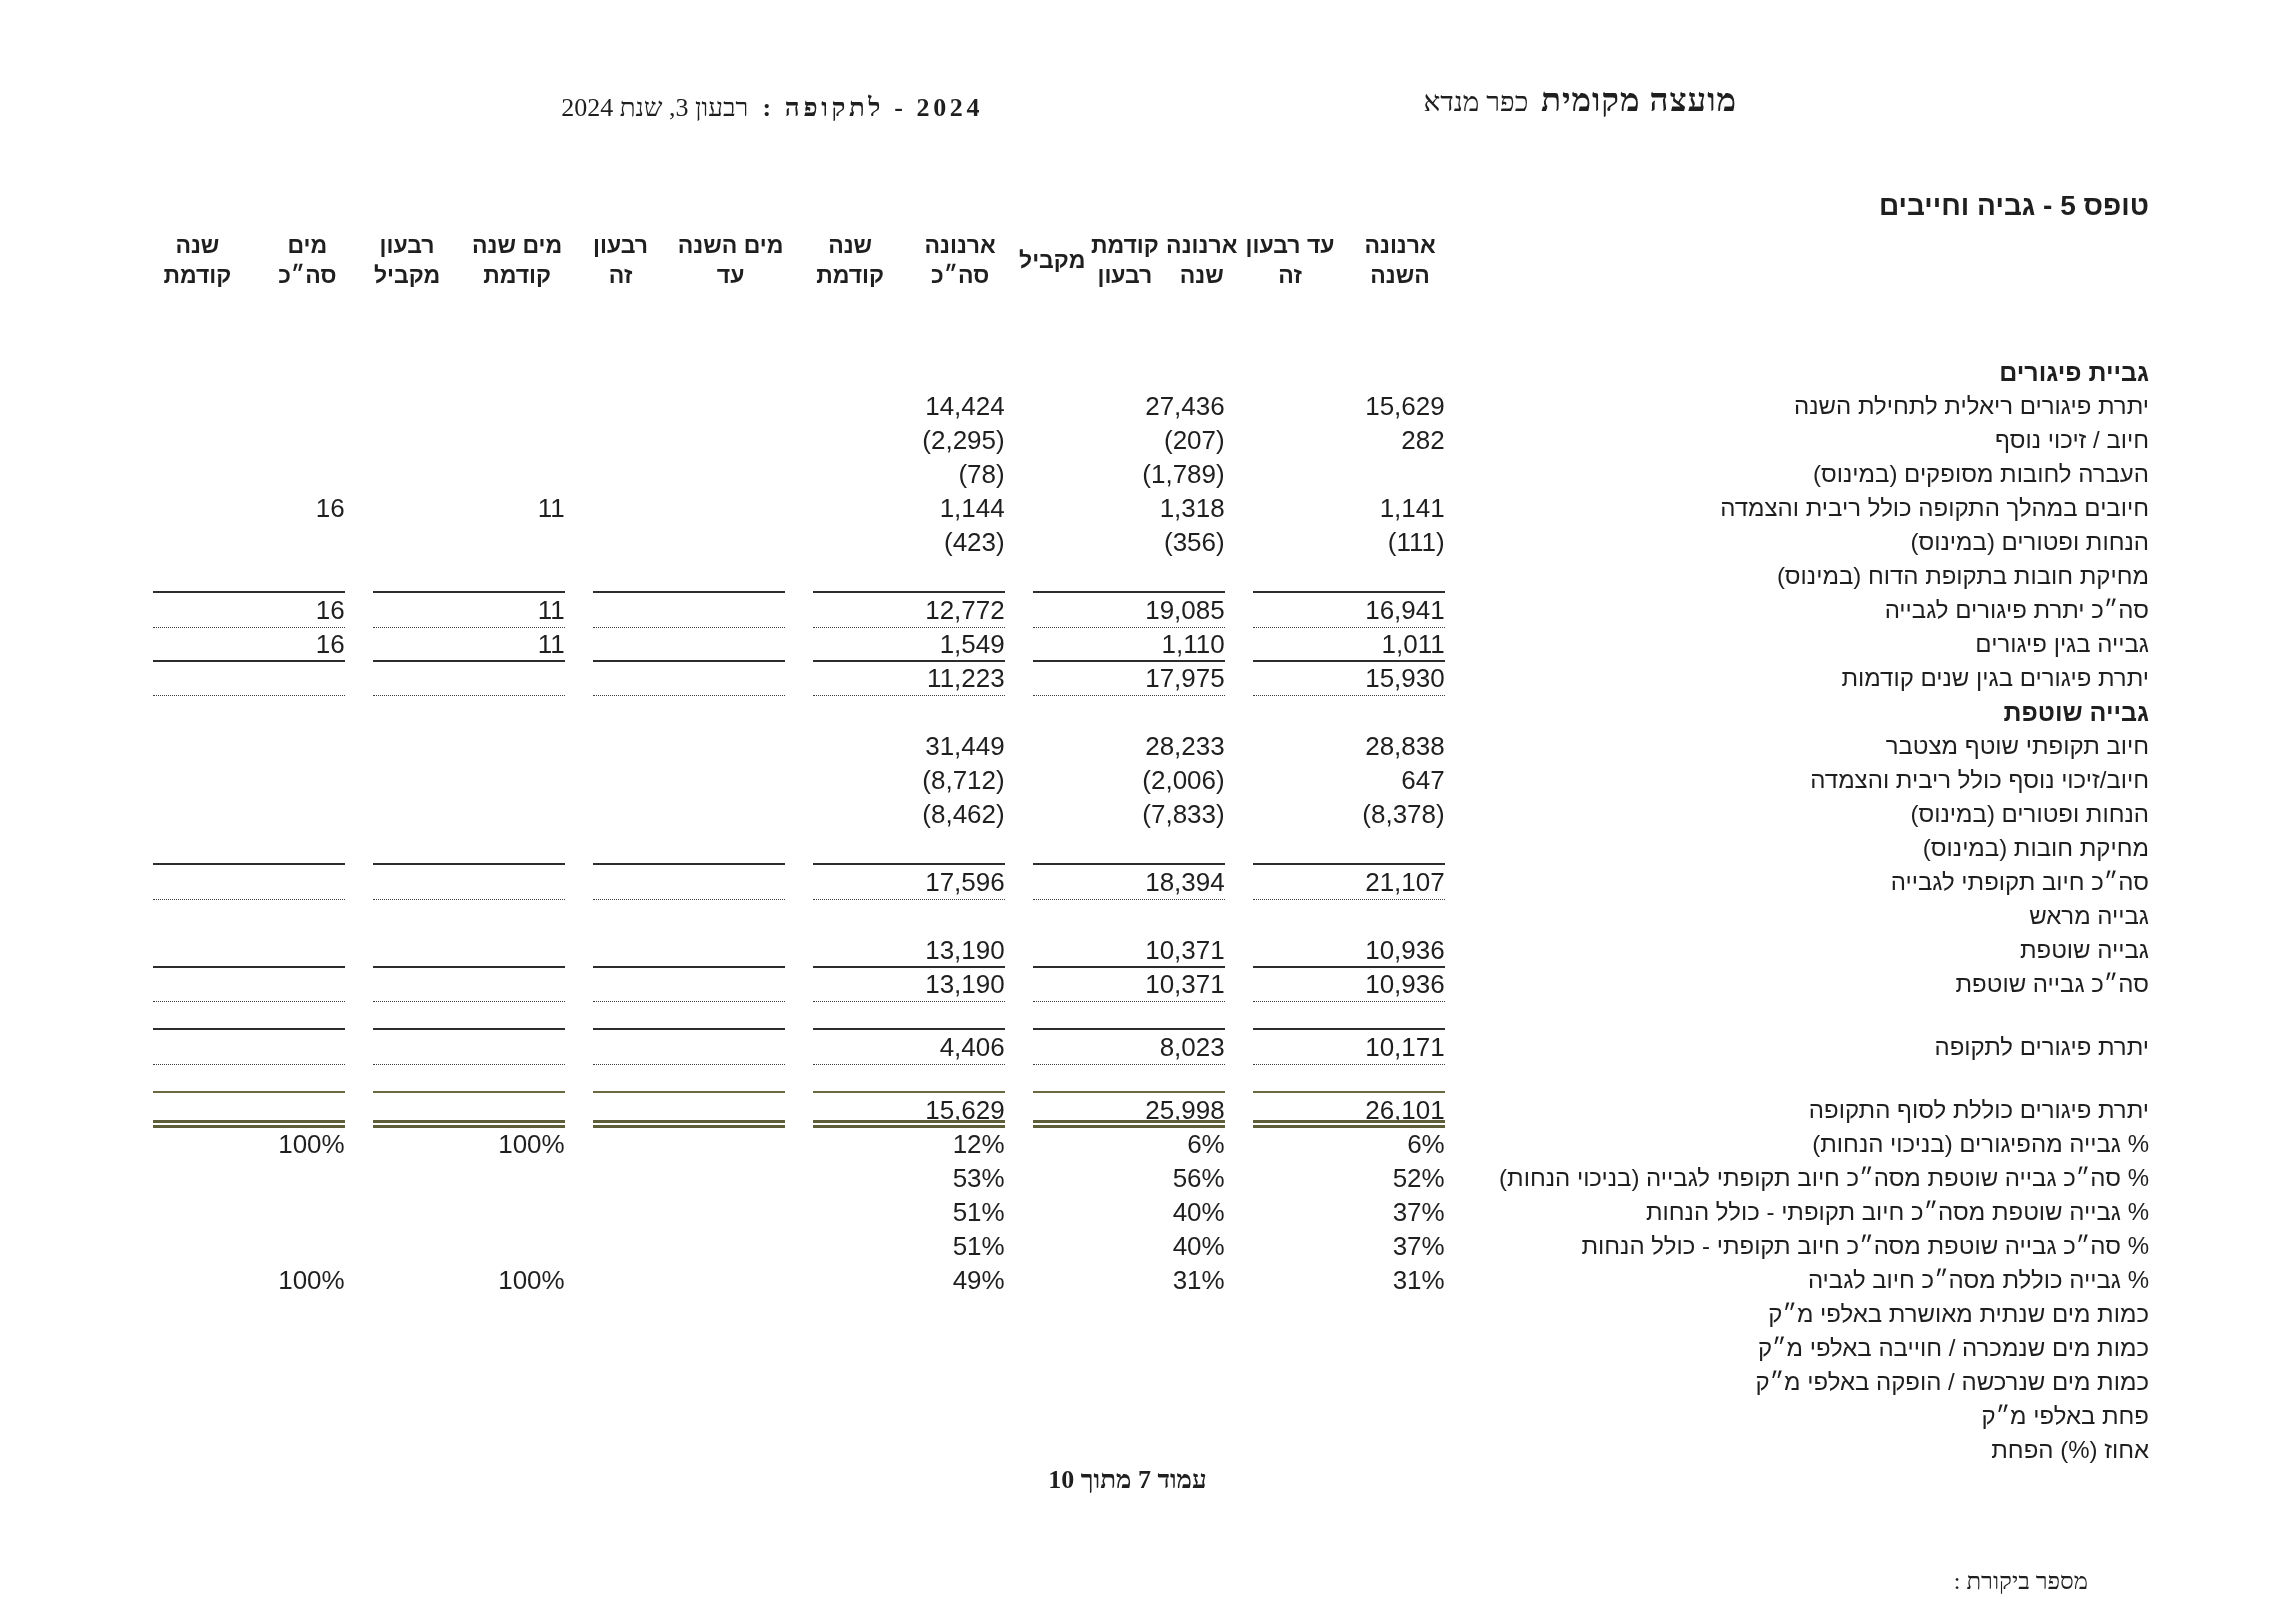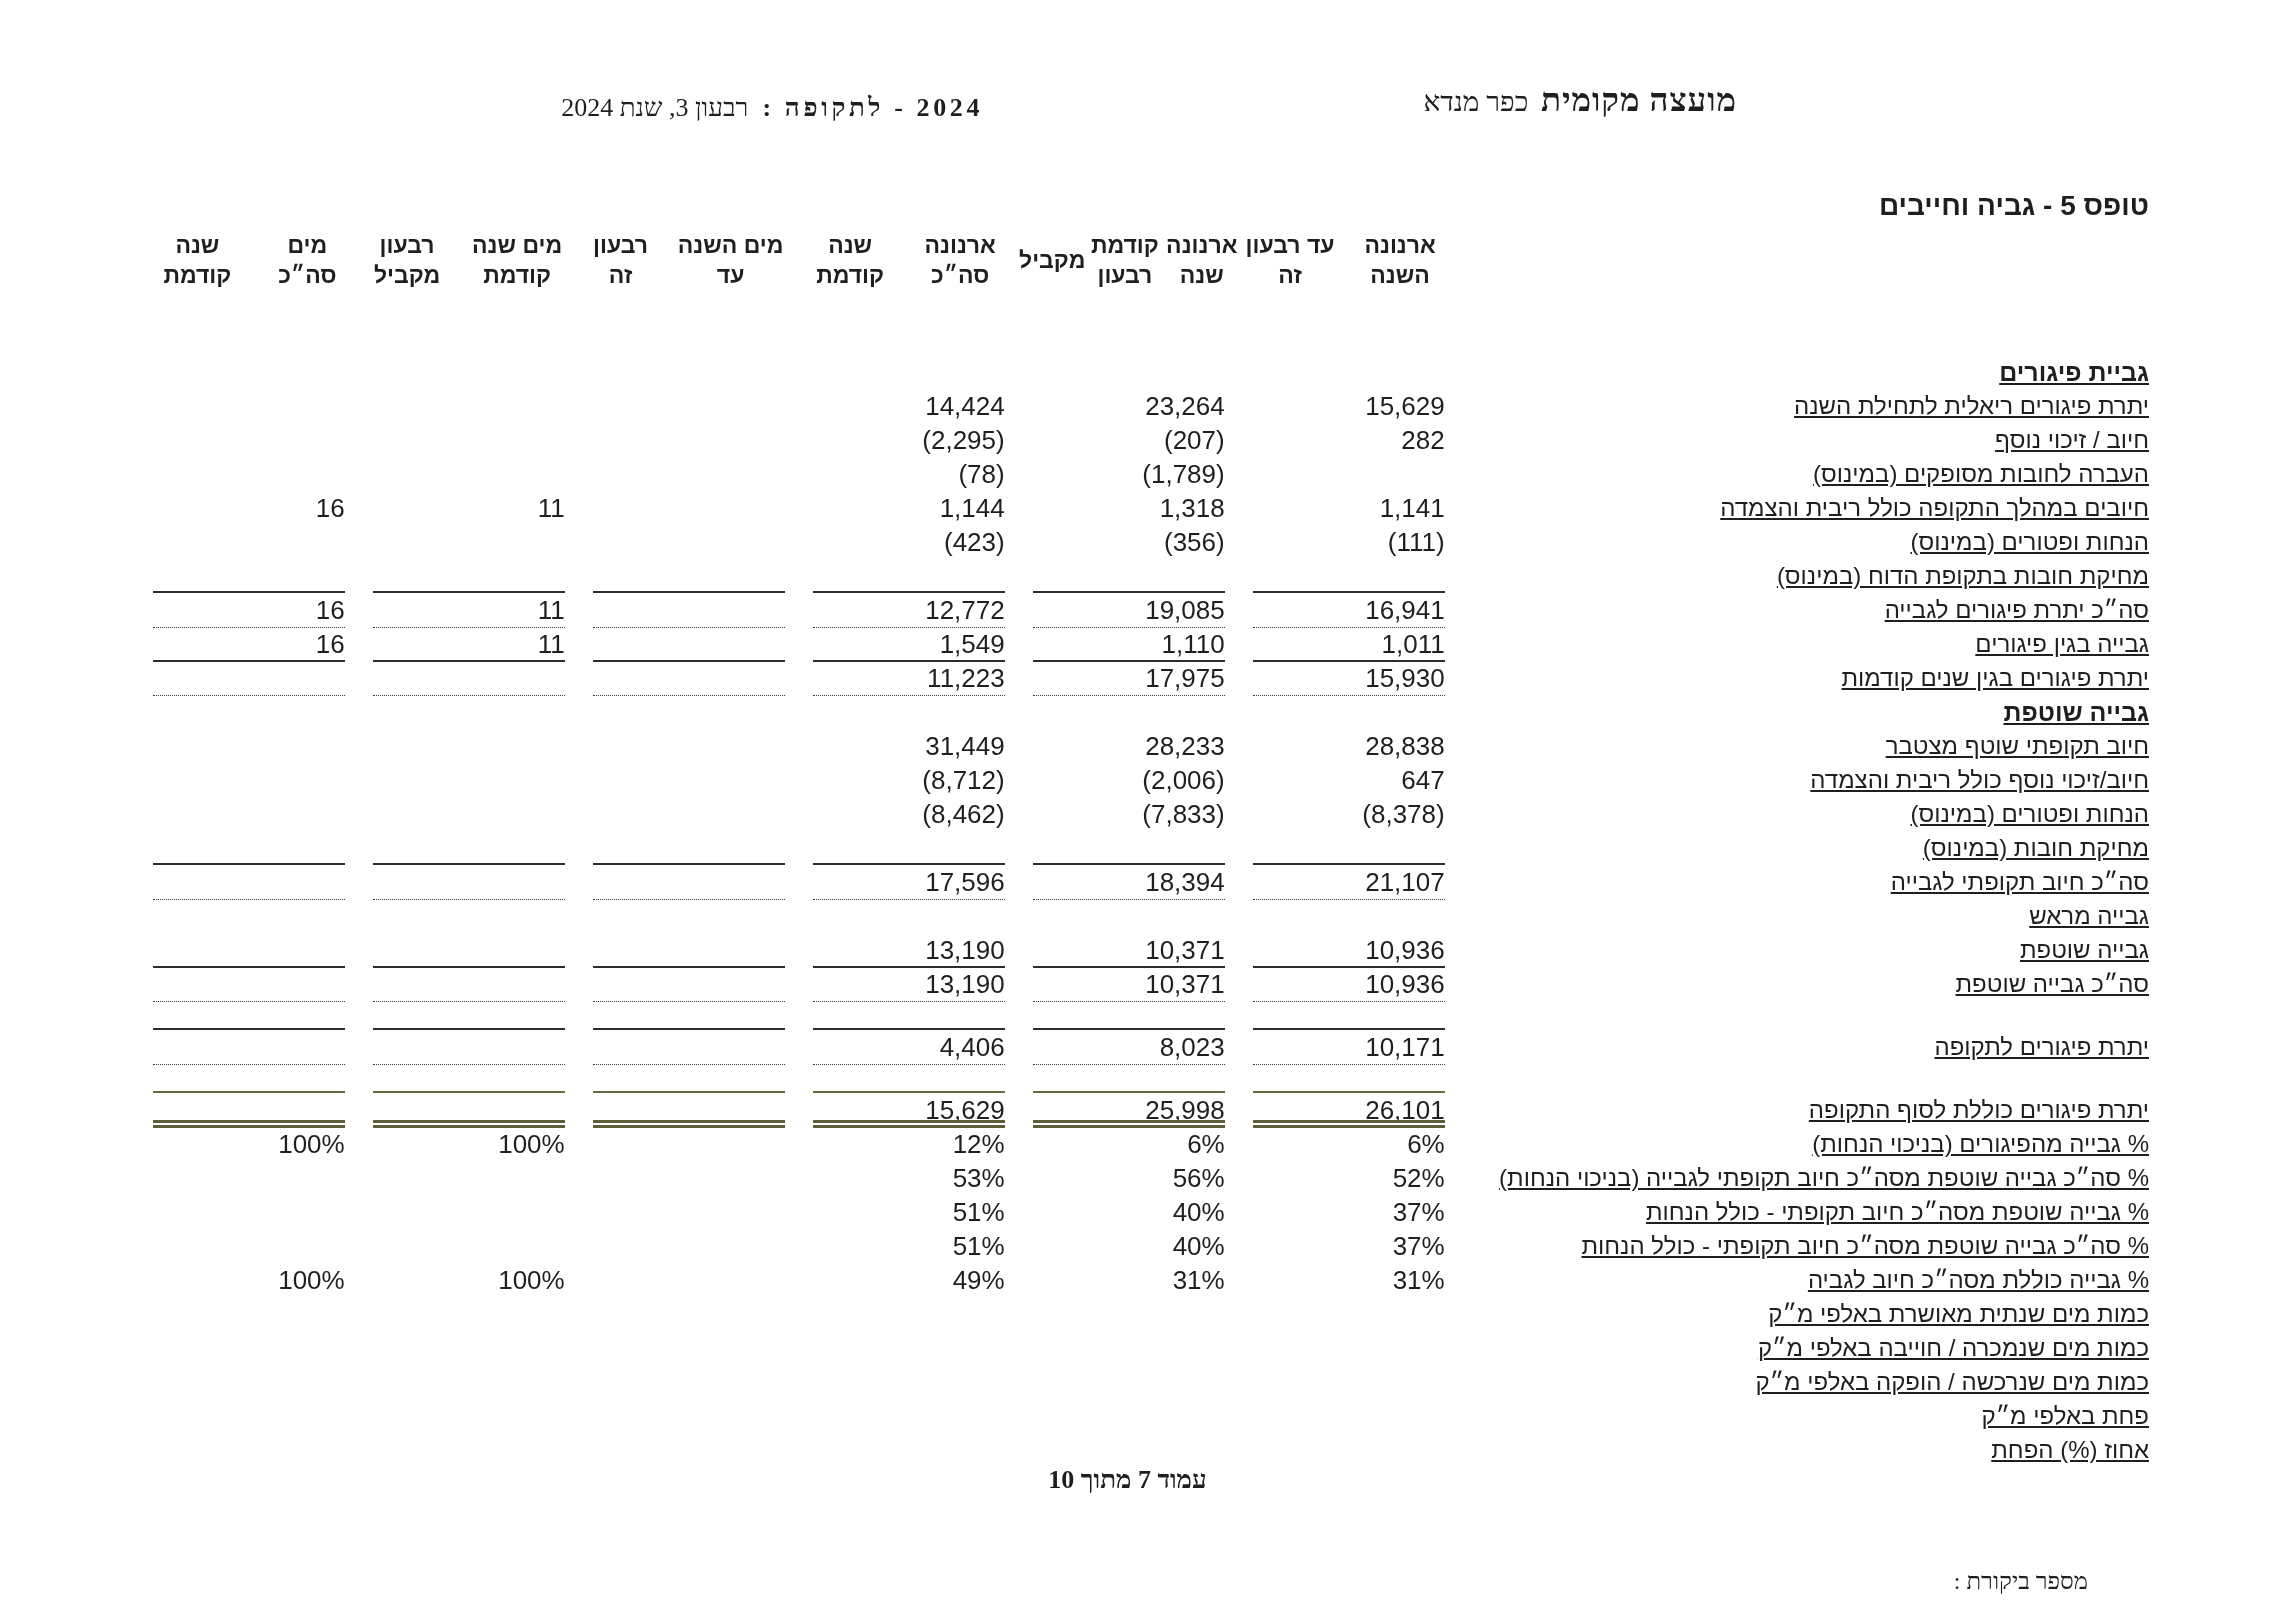--- a/index.html
+++ b/index.html
@@ -39,21 +39,21 @@
   .col-header{
     display:flex; flex-direction:row; justify-content:flex-end; align-items:center;
     font-weight:700; font-size:23px; line-height:29.6px; text-align:center;
     padding-bottom:3.6px;
   }
   .tbody{position:absolute; top:355px; right:143px;}
   .row{height:34px;}
   .row.spacer{height:29px;}
   .lbl{
     font-size:24px; line-height:34px; text-align:right;
-    white-space:nowrap; overflow:visible;text-decoration:underline;
+    white-space:nowrap; overflow:visible;
   }
   .lbl.sec{font-weight:700; font-size:25px;}
   .cell{position:relative;}
   .val{
     display:block; direction:ltr; text-align:right;
     padding:0 14.3px; font-size:26px; line-height:34px; white-space:nowrap;
   }
   .rule{position:absolute; left:14.3px; right:14.3px; height:0;}
   .rule.top{top:-1.8px;}
   .rule.bot{bottom:-0.9px;}
@@ -138,21 +138,21 @@
         <div class="cell">
           <span class="val"></span>
         </div>
       </div>
       <div class="grid row">
         <div class="lbl">יתרת פיגורים ריאלית לתחילת השנה</div>
         <div class="cell">
           <span class="val">15,629</span>
         </div>
         <div class="cell">
-          <span class="val">23,264</span>
+          <span class="val">27,436</span>
         </div>
         <div class="cell">
           <span class="val">14,424</span>
         </div>
         <div class="cell">
           <span class="val"></span>
         </div>
         <div class="cell">
           <span class="val"></span>
         </div>

